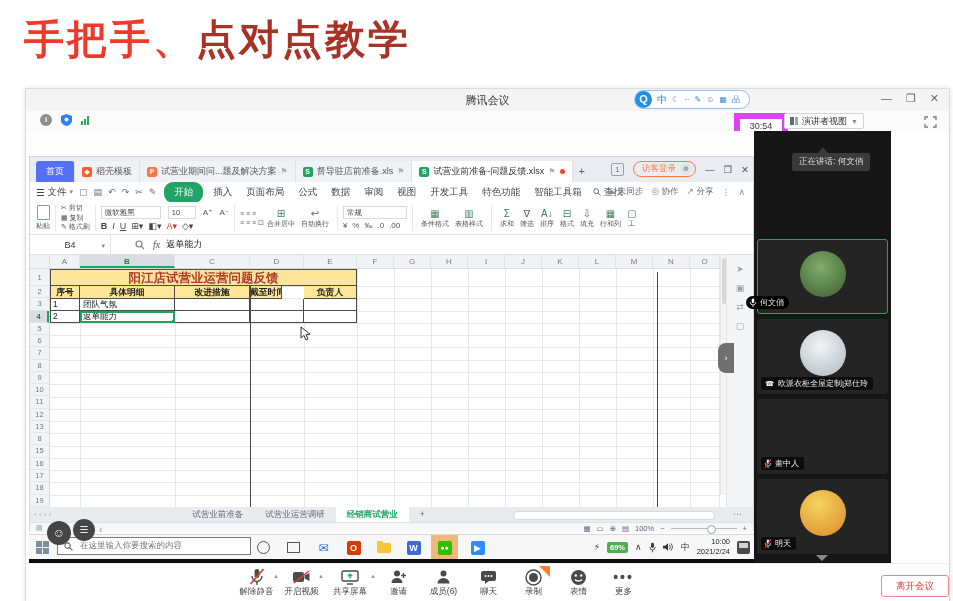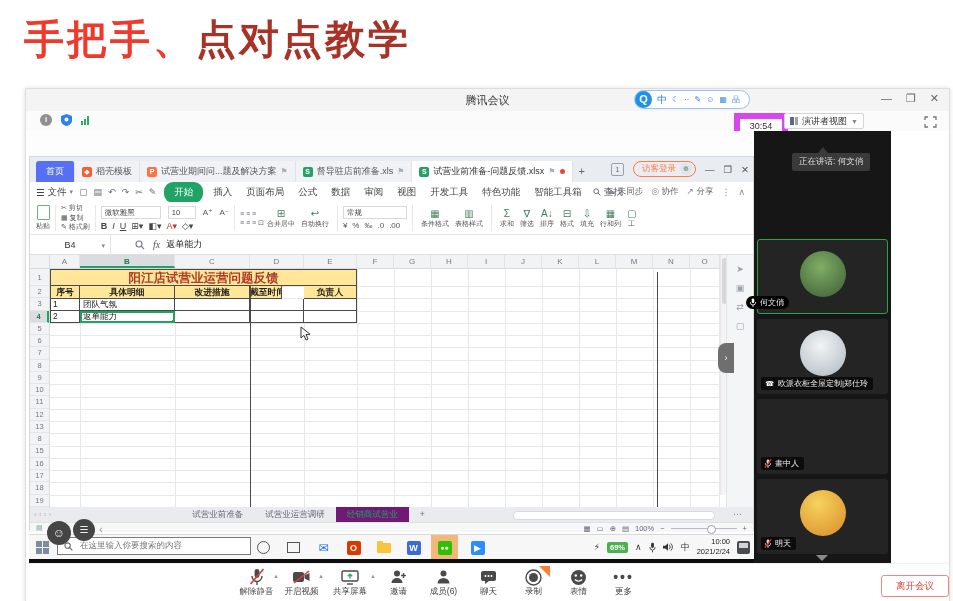--- a/index.html
+++ b/index.html
@@ -124,21 +124,21 @@
   .vscroll{position:absolute;top:98px;left:690px;width:8px;height:240px;background:#f4f4f4;border-left:1px solid #e8e8e8}
   .vscroll .thumb{position:absolute;top:3px;left:1px;width:5px;height:46px;background:#d7d7d7;border-radius:3px}
 
   .rightstrip{position:absolute;top:98px;right:0;width:27px;height:252px;background:#f4f5f6;border-left:1px solid #e5e5e5;box-sizing:border-box}
   .vt-ic{display:block;text-align:center;color:#99a0a8;font-size:9px;margin-top:9px}
   .sidetab{position:absolute;left:-9px;top:88px;width:16px;height:30px;background:#6f6f6f;border-radius:8px 0 0 8px;color:#fff;font-size:9px;text-align:center;line-height:30px}
 
   .shtabs{position:absolute;top:350px;left:0;right:0;height:15px;background:#e9ebee;display:flex;align-items:center;font-size:8.5px;color:#667;box-sizing:border-box}
   .navarr{color:#b3b8bd;font-size:8px;margin-left:4px}
   .stab{height:15px;line-height:15px;padding:0 11px;white-space:nowrap}
-  .stab.active{background:#701a75;color:#21a366;font-weight:normal}
+  .stab.active{background:#ffffff;color:#21a366;font-weight:bold}
   .hscroll{position:absolute;right:38px;top:4px;width:200px;height:7px;background:#fff;border:1px solid #d9d9d9;border-radius:4px}
   .shdots{position:absolute;right:10px;top:2px;color:#889;font-size:9px;letter-spacing:1px}
   .stbar{position:absolute;top:365px;left:0;right:0;height:10px;background:#f6f7f8;border-top:1px solid #e2e2e2;font-size:7.5px;color:#667;box-sizing:border-box}
   .stleft{position:absolute;left:6px;top:1px;font-size:7px;color:#8a9}
   .stright{position:absolute;right:6px;top:0;height:10px;display:flex;align-items:center;gap:6px}
   .zoomtrack{width:66px;height:1px;background:#b9bdc1;position:relative}
   .zoomknob{position:absolute;left:36px;top:-3px;width:7px;height:7px;border:1px solid #9aa0a6;border-radius:50%;background:#fff}
 
   
   .taskbar{position:absolute;left:0;top:403px;width:725px;height:25px;background:#f7f7f7;border-top:1px solid #d9d9d9;box-sizing:border-box}

